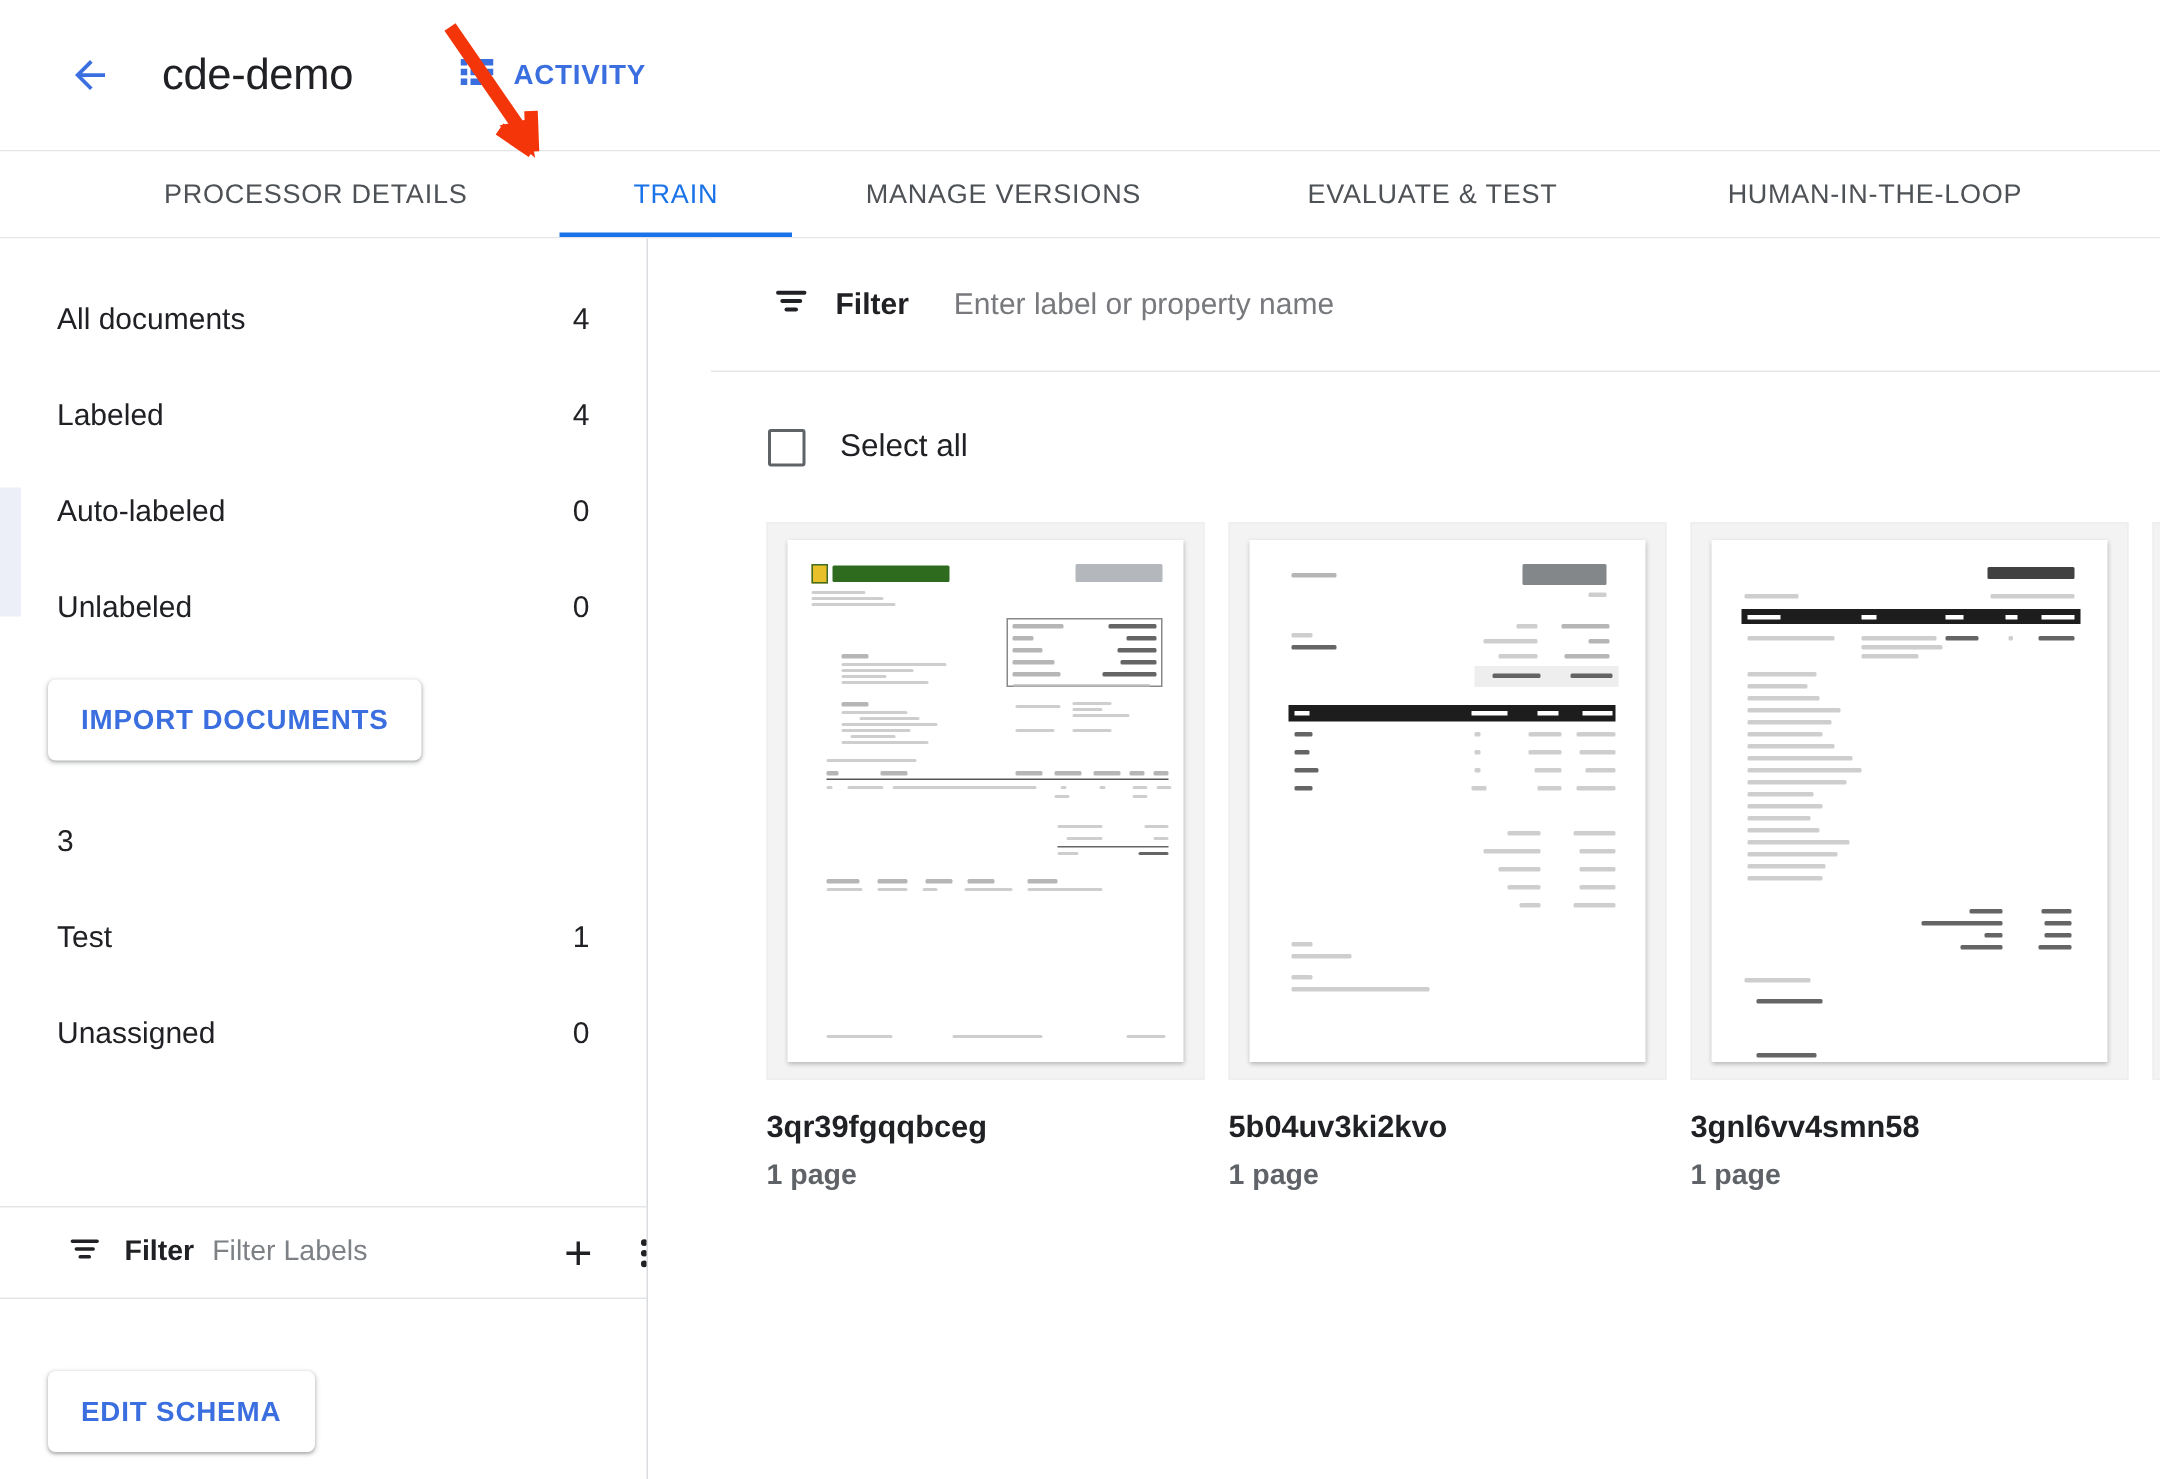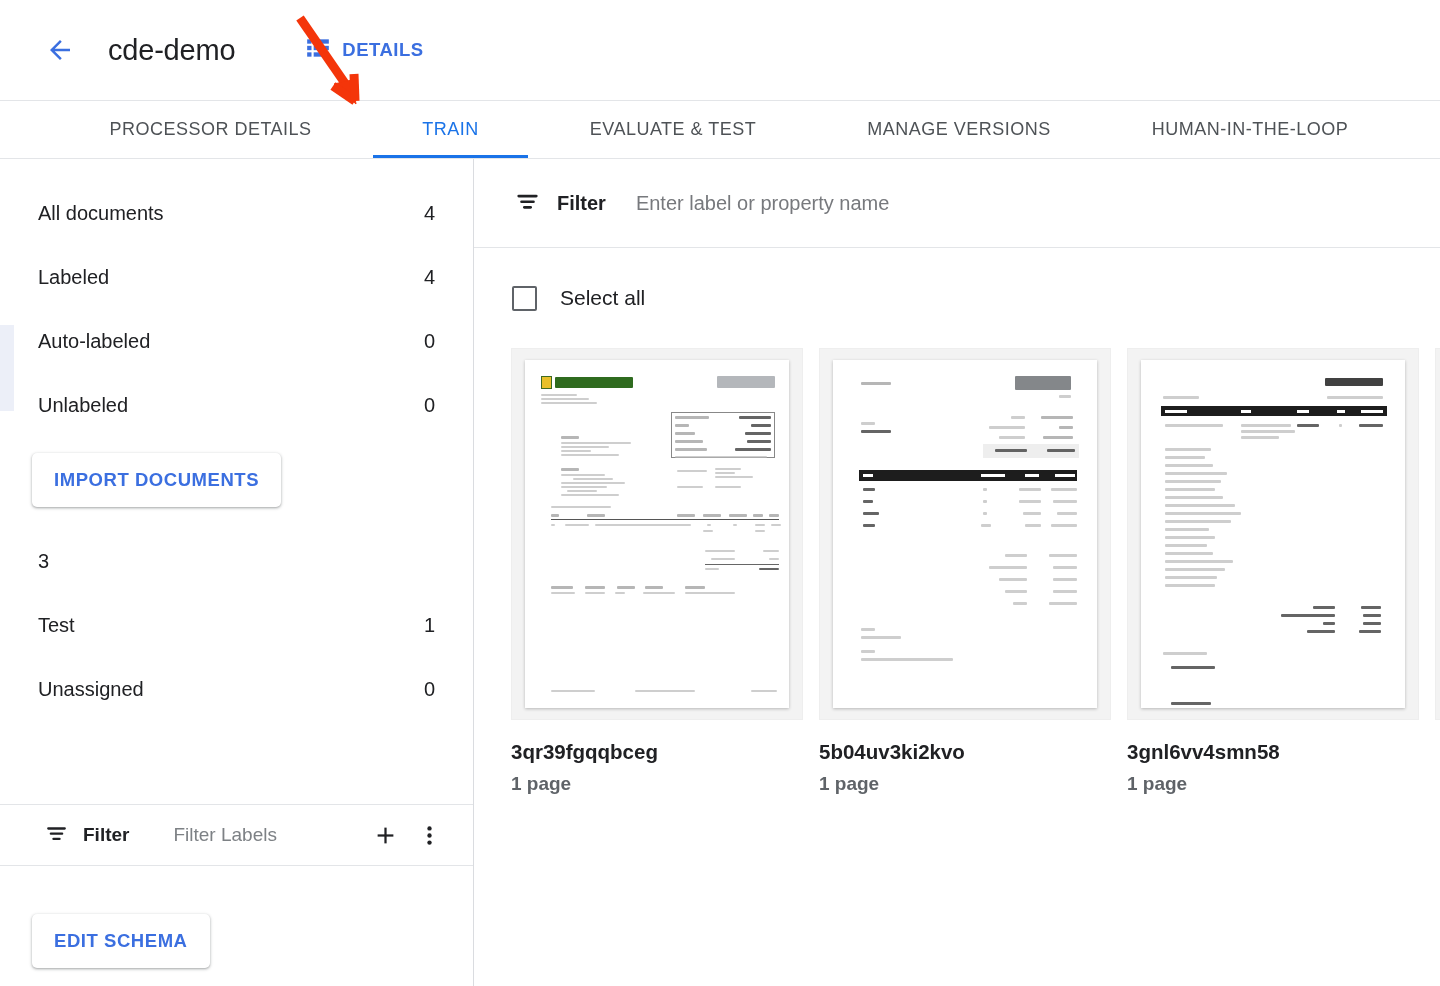--- a/index.html
+++ b/index.html
@@ -61,21 +61,21 @@
   .tab.t3 { width: 282px; }
   .tab.t4 { width: 300px; }
   .tab.active { color: #1a73e8; }
   .tab.active::after {
     content: ""; position: absolute; left: 0; right: 0; bottom: 0;
     height: 3px; background: #1a73e8;
   }
 
   
   .sidebar {
-    position: absolute; left: 0; top: 159px; width: 474px; height: 827px;
+    position: absolute; left: 0; top: 159px; width: 432px; height: 827px;
     background: #fff;
     border-right: 1px solid #dadce0;
     overflow: hidden;
   }
   .sb-list { padding-top: 22px; }
   .sb-row {
     height: 64px; display: flex; align-items: center;
     padding: 0 38px 0 38px; cursor: pointer;
     font-size: 20px; color: #202124;
   }
@@ -94,21 +94,21 @@
   .sb-split-title { padding: 20px 38px 6px 38px; font-size: 20px; font-weight: 700; }
   .sb-filterbar {
     position: absolute; left: 0; top: 645px; width: 473px; height: 62px;
     border-top: 1px solid #e3e5e8; border-bottom: 1px solid #e3e5e8;
     display: flex; align-items: center; padding: 0 22px 0 44px;
   }
   .sb-filterbar .flbl {
     font-size: 19px; font-weight: 700; margin-left: 14px; color: #202124;
   }
   .sb-filterbar .fph {
-    font-size: 19px; color: #7d8185; margin-left: 44px; flex: 1;
+    font-size: 19px; color: #7d8185; margin-left: 12px; flex: 1;
     cursor: text;
   }
   .icon-btn {
     width: 44px; height: 44px; border-radius: 50%;
     display: flex; align-items: center; justify-content: center; cursor: pointer;
   }
   .sb-lower { position: absolute; left: 0; top: 707px; width: 473px; bottom: 0; }
   .sb-lower .sb-btnwrap { padding: 48px 0 0 32px; }
   .sb-scrollbar {
     position: absolute; right: 1px; top: 712px; width: 16px; bottom: 0;
@@ -203,29 +203,29 @@
           <g fill="#3b6fe0">
             <rect x="2" y="4" width="4" height="4"></rect>
             <rect x="8" y="4" width="14" height="4"></rect>
             <rect x="2" y="10" width="4" height="4"></rect>
             <rect x="8" y="10" width="14" height="4"></rect>
             <rect x="2" y="16" width="4" height="4"></rect>
             <rect x="8" y="16" width="14" height="4"></rect>
           </g>
         </svg>
       </span>
-      <span class="lbl">DETAILS</span>
+      <span class="lbl">ACTIVITY</span>
     </div>
   </div>
 
   <div class="tabs">
     <div class="tab t0">PROCESSOR DETAILS</div>
     <div class="tab t1 active">TRAIN</div>
+    <div class="tab t3">MANAGE VERSIONS</div>
     <div class="tab t2">EVALUATE &amp; TEST</div>
-    <div class="tab t3">MANAGE VERSIONS</div>
     <div class="tab t4">HUMAN-IN-THE-LOOP</div>
   </div>
 
   <div class="sidebar">
 
     <div class="sb-list">
       <div class="sb-row">
         <span class="nm">All documents</span>
         <span class="ct">4</span>
       </div>

